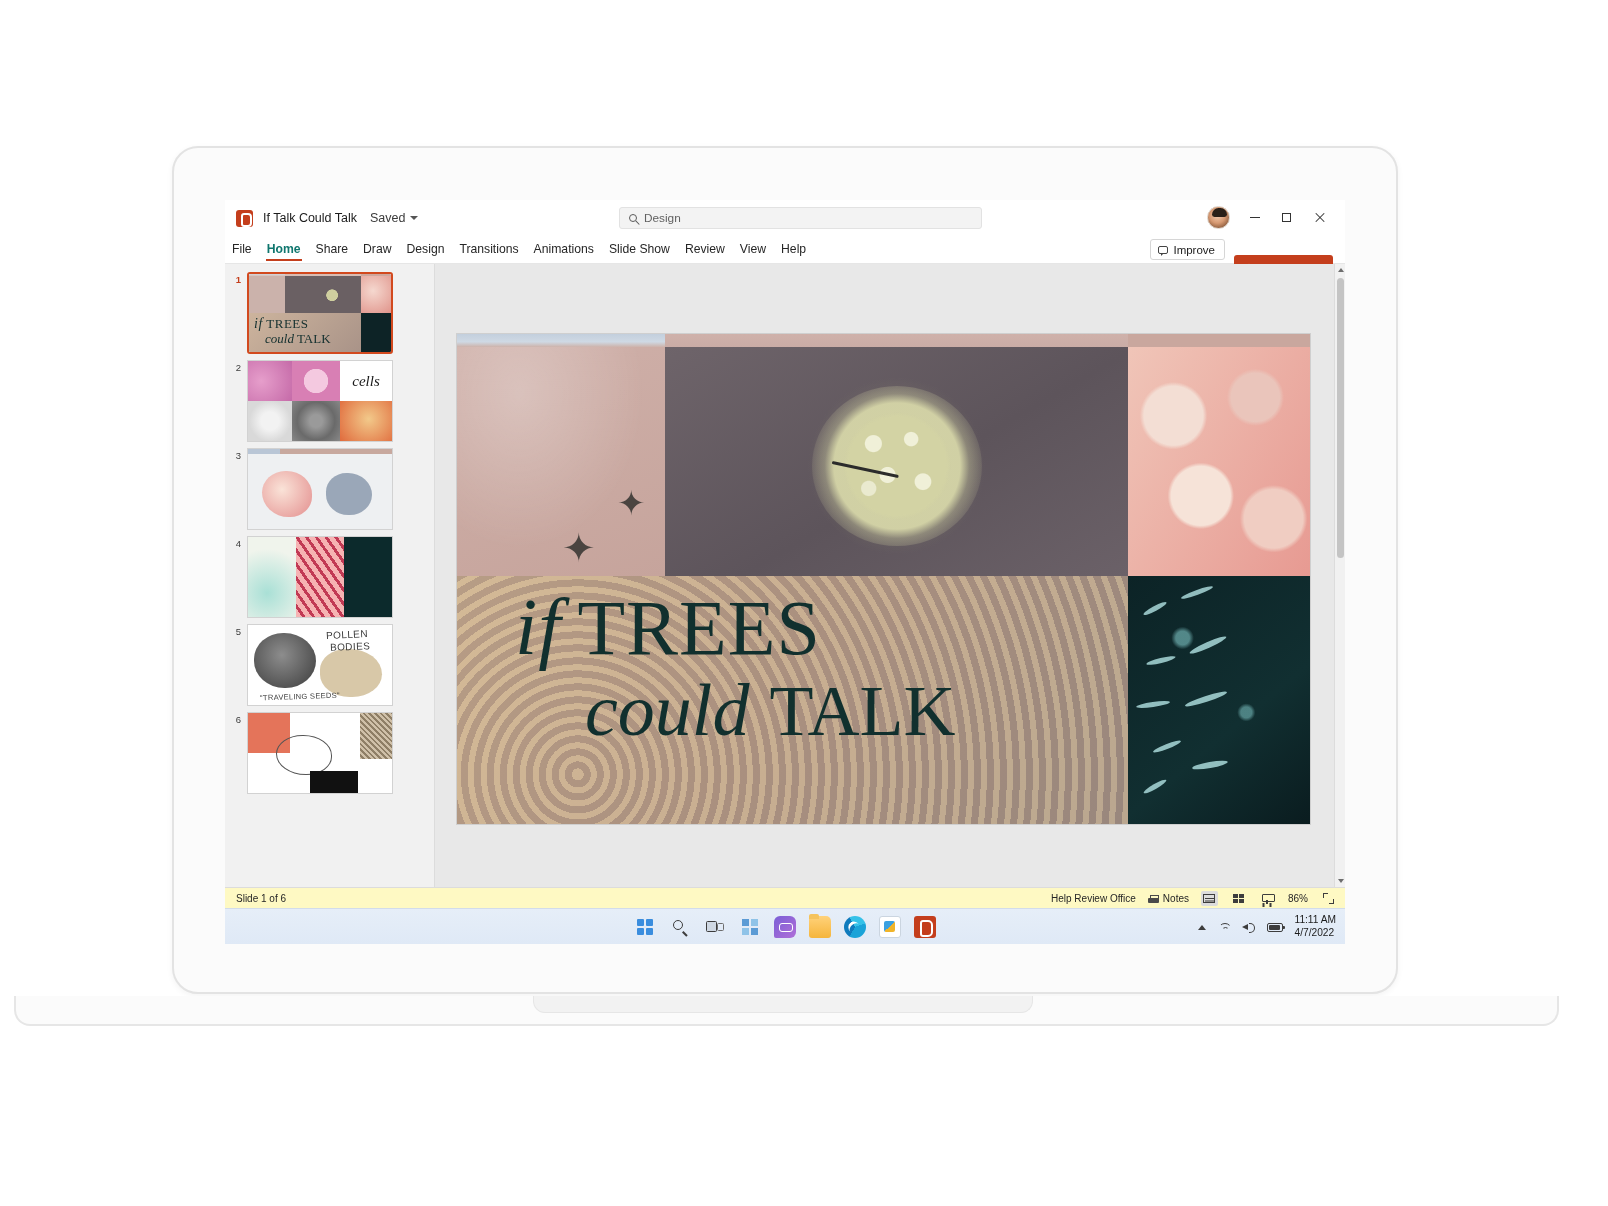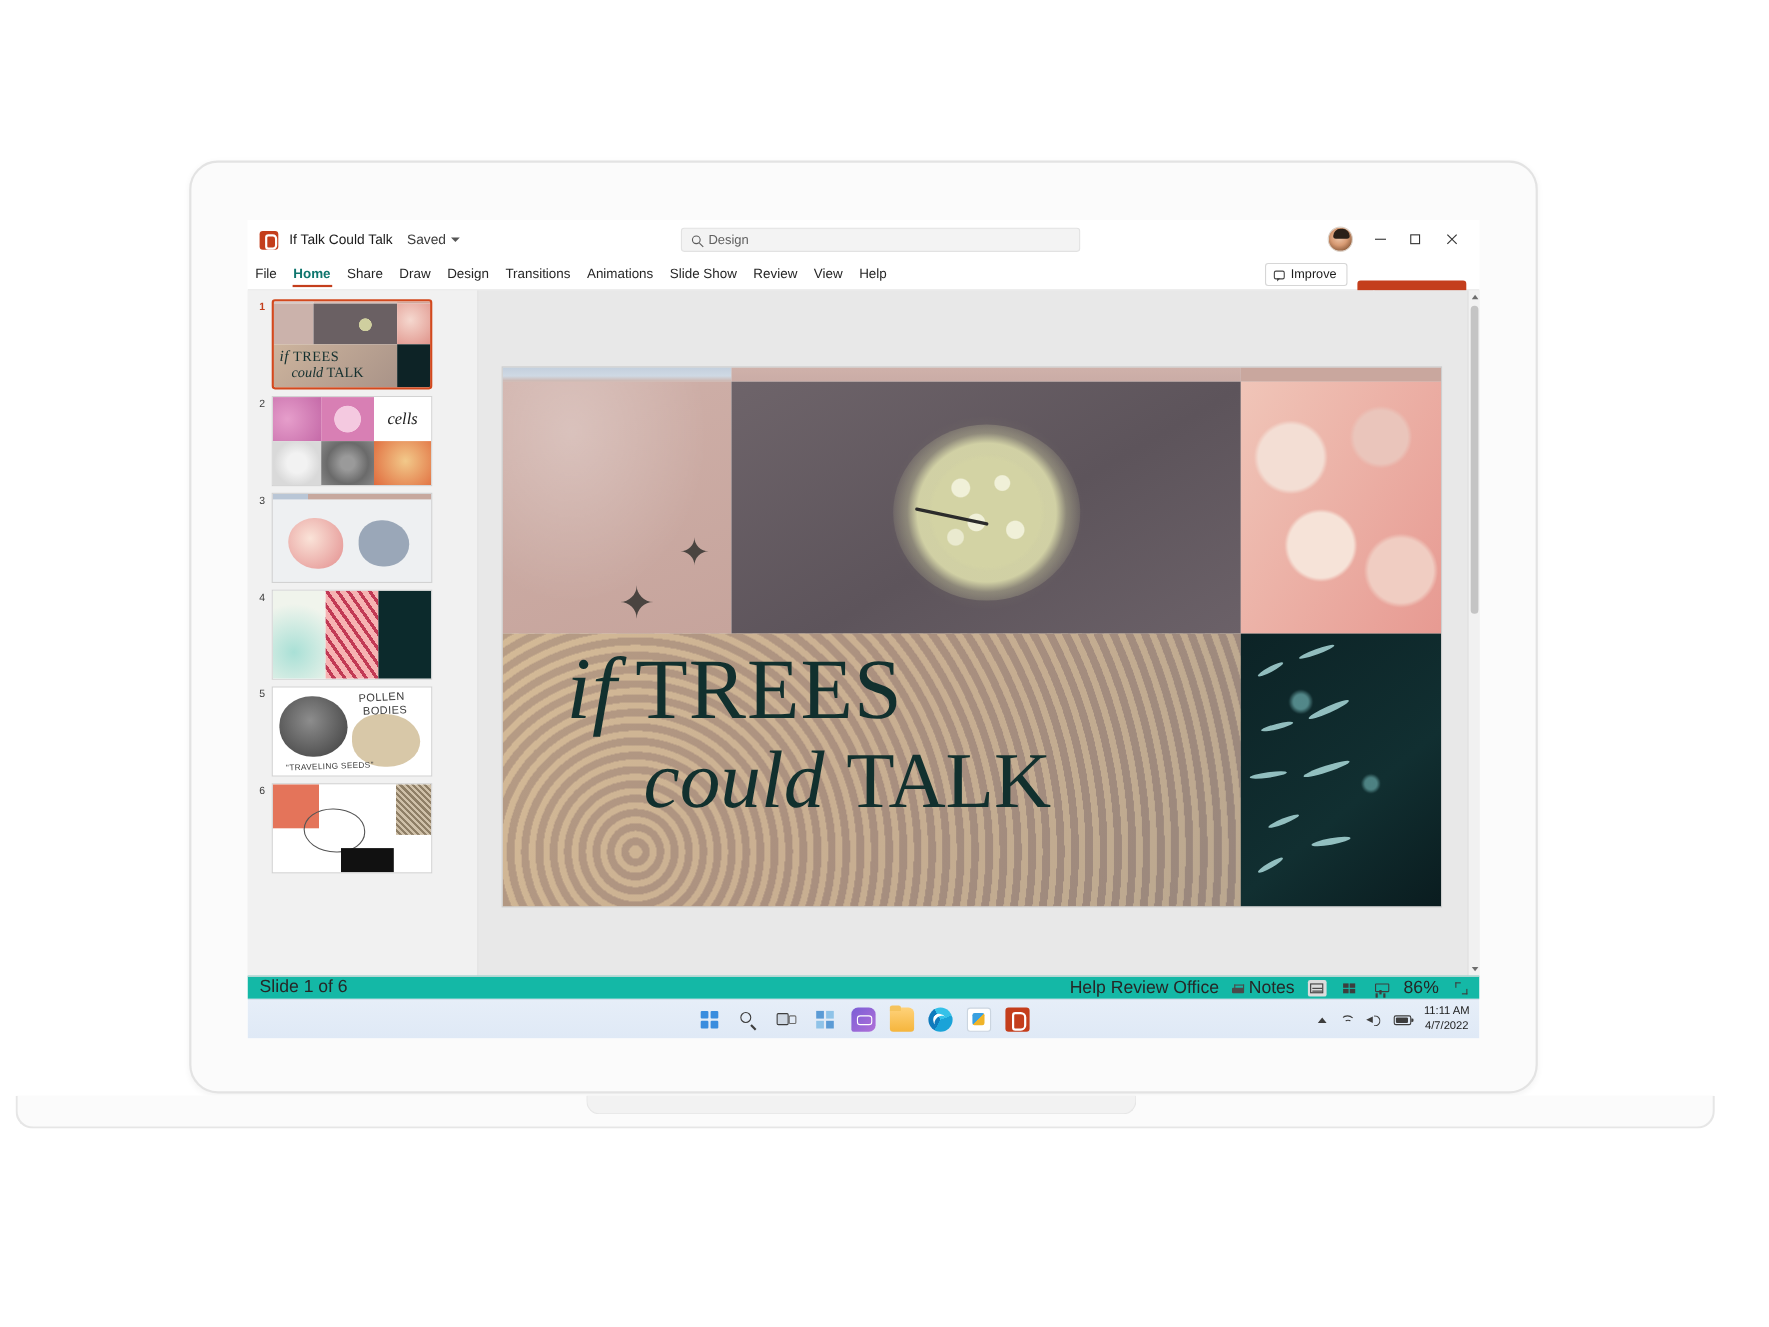--- a/index.html
+++ b/index.html
@@ -400,23 +400,23 @@
               border-right: 3px solid transparent; border-top: 4px solid #6d6d6d; }
   #canvas-thumb {
     position: absolute; left: 2px; top: 14px; width: 7px; height: 280px;
     background: #c4c4c4; border-radius: 4px;
   }
 
   
   #status-bar {
     position: absolute; left: 0; top: 687px;
     width: 100%; height: 21px;
-    background: #14b8a6; border-top: 1px solid #dcdcdc;
+    background: #fef9c3; border-top: 1px solid #dcdcdc;
     display: flex; align-items: center;
-    font-size: 16px; color: #262626;
+    font-size: 10px; color: #262626;
   }
   #slide-count { margin-left: 11px; }
   #status-right {
     position: absolute; right: 8px; top: 0; height: 21px;
     display: flex; align-items: center; gap: 12px;
   }
   #status-right .item { display: flex; align-items: center; gap: 4px; cursor: default; }
   .notes-icon { width: 11px; height: 8px; position: relative; flex: none; }
   .notes-icon::before { content: ""; position: absolute; left: 0; bottom: 0;
       width: 11px; height: 5px; background: #4a4a4a; border-radius: 1px; }
@@ -537,21 +537,21 @@
   .tray-vol::after { content: ""; position: absolute; left: 7px; top: 1px;
       width: 5px; height: 8px; border-right: 1.5px solid #3d3d3d;
       border-top: 1.5px solid #3d3d3d; border-bottom: 1.5px solid #3d3d3d;
       border-radius: 0 5px 5px 0; }
   .tray-bat { width: 16px; height: 9px; border: 1.4px solid #3d3d3d; border-radius: 2px;
               position: relative; }
   .tray-bat::before { content: ""; position: absolute; left: 1px; top: 1px;
       width: 11px; height: 5px; background: #3d3d3d; border-radius: 1px; }
   .tray-bat::after { content: ""; position: absolute; right: -3px; top: 2px;
       width: 2px; height: 3px; background: #3d3d3d; border-radius: 0 1px 1px 0; }
-  #tb-clock { display: flex; flex-direction: column; align-items: center;
+  #tb-clock { display: flex; flex-direction: column; align-items: flex-start;
               line-height: 1.25; font-size: 10.2px; color: #1b1b1b; cursor: default; }
 </style>
 </head>
 <body>
 
 <div id="laptop-frame"></div>
 <div id="laptop-base"></div>
 <div id="laptop-notch"></div>
 
 <div id="screen">

